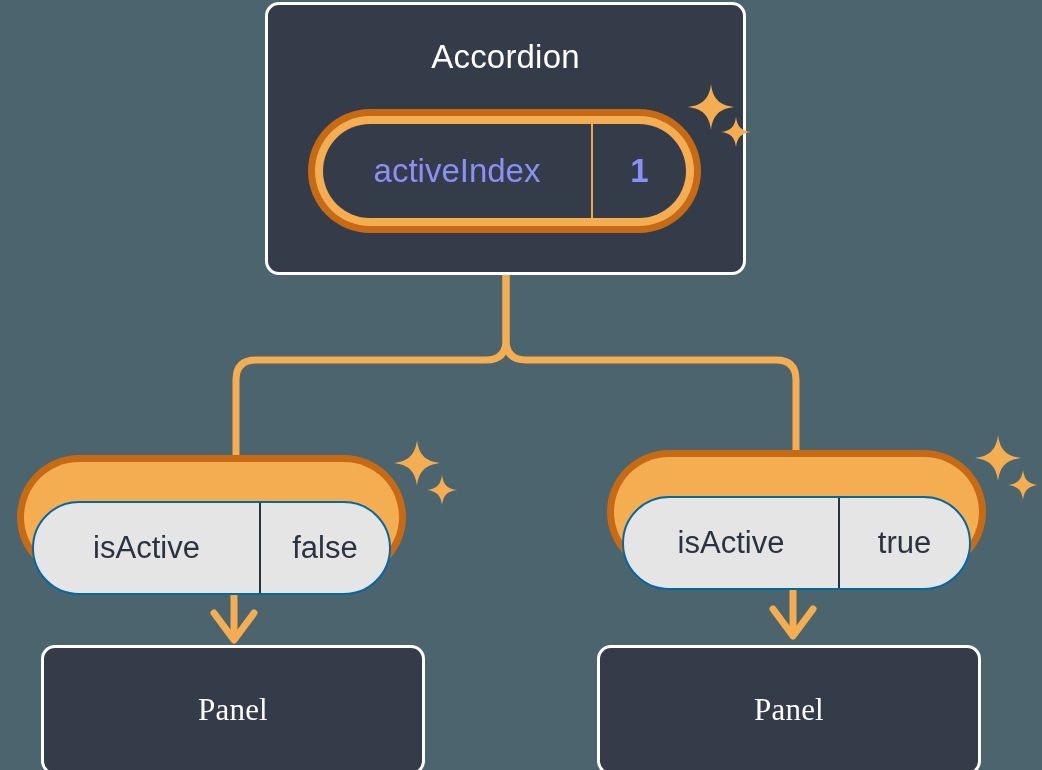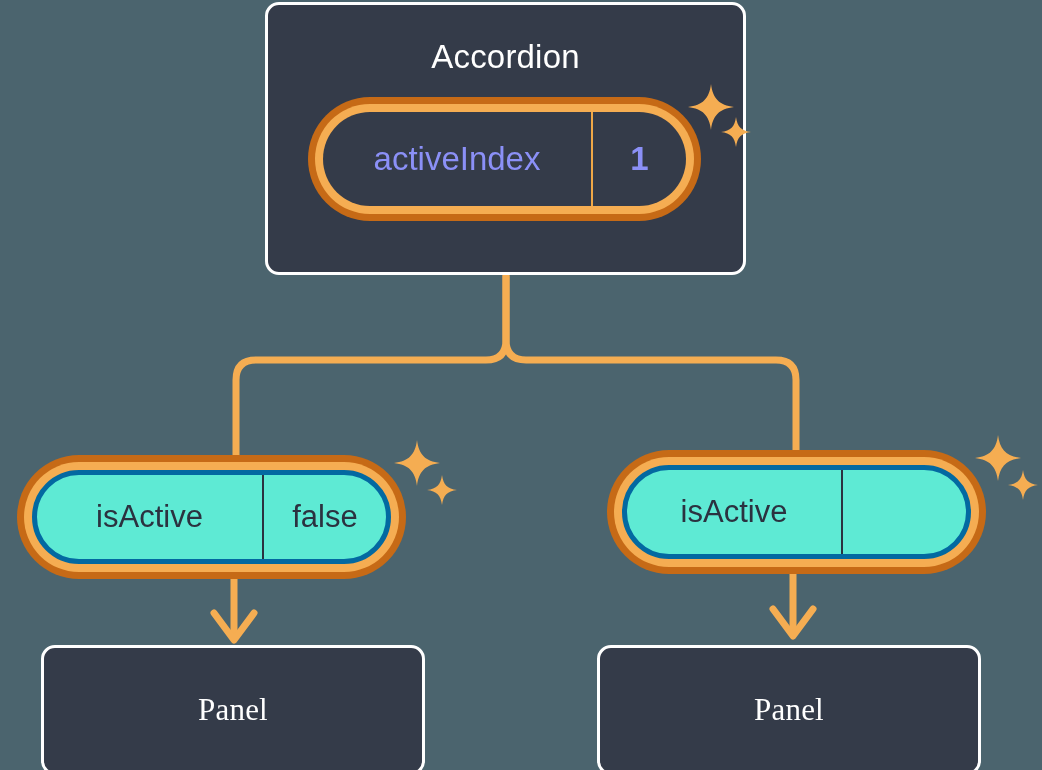--- a/index.html
+++ b/index.html
@@ -100,21 +100,21 @@
   .pill-key, .pill-val {
     display: flex;
     align-items: center;
     justify-content: center;
     white-space: nowrap;
   }
 
   
   #pill-active-index {
     left: 308px;
-    top: 97px;
+    top: 109px;
     width: 393px;
     height: 124px;
   }
   #pill-active-index .pill {
     background: #343b49;
   }
   #pill-active-index .pill-key {
     flex: 0 0 268px;
     font-size: 33px;
     color: #8b90f7;
@@ -122,22 +122,23 @@
   }
   #pill-active-index .pill-val {
     flex: 1 1 auto;
     font-size: 33px;
     font-weight: bold;
     color: #8b90f7;
   }
 
   
   .pill-purple .pill {
-    background: #5eead4;
-    border: 5px solid #0369a1;
+    background: #e5e5e5;
+    border: 2px solid #0369a1;
+    margin-top: 31px;
   }
   .pill-purple .pill-key {
     font-size: 31px;
     color: #2b3240;
     border-right: 2px solid #2b3240;
   }
   .pill-purple .pill-val {
     flex: 1 1 auto;
     font-size: 31px;
     font-weight: normal;
@@ -225,20 +226,21 @@
   </div>
 
   <div id="panel-box-left" class="comp-box panel-box">
     <div class="comp-title">Panel</div>
   </div>
 
   <div id="pill-is-active-right" class="pill-wrap pill-purple">
     <div class="pill-ring">
       <div class="pill">
         <div class="pill-key">isActive</div>
+        <div class="pill-val">true</div>
       </div>
     </div>
   </div>
 
   <div class="sparkle-group" style="left:975px; top:435px; width:64px; height:70px;">
     <svg class="sparkle" style="left:0px; top:0px;" width="46" height="46" viewBox="0 0 100 100">
       <path d="M50 0 C54 32 68 46 100 50 C68 54 54 68 50 100 C46 68 32 54 0 50 C32 46 46 32 50 0 Z" fill="#f5ad52"></path>
     </svg>
     <svg class="sparkle" style="left:33px; top:35px;" width="30" height="30" viewBox="0 0 100 100">
       <path d="M50 0 C54 32 68 46 100 50 C68 54 54 68 50 100 C46 68 32 54 0 50 C32 46 46 32 50 0 Z" fill="#f5ad52"></path>

